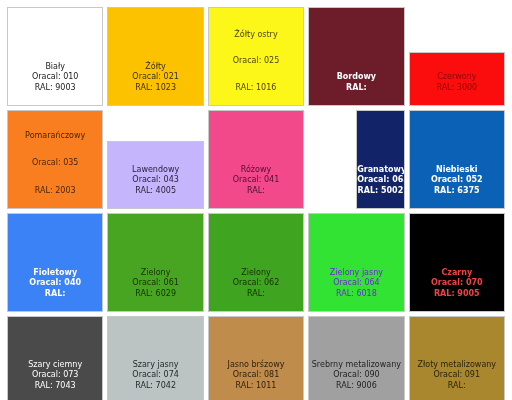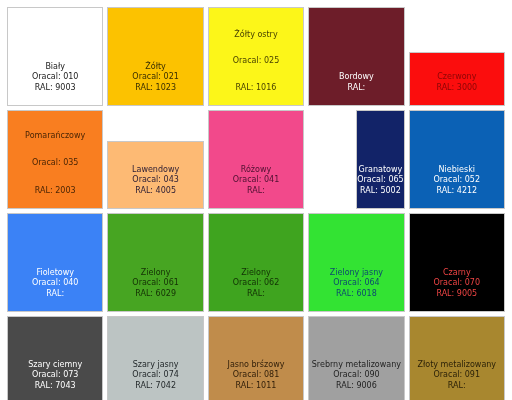--- a/index.html
+++ b/index.html
@@ -40,21 +40,21 @@
   .swatch .line {
     display: block;
     width: 100%;
     text-align: center;
     font-size: 8px;
     line-height: 10.5px;
     letter-spacing: 0px;
     white-space: nowrap;
   }
   .swatch.bold .line {
-    font-weight: normal;
+    font-weight: bold;
   }
   .swatch .name {
     margin-bottom: 0px;
   }
 </style>
 </head>
 <body>
 
 <div id="swatch-grid">
     <div class="swatch" style="background: rgb(255, 255, 255); color: rgb(26, 26, 26); border-color: rgb(200, 200, 200);">
@@ -78,56 +78,56 @@
     </div>
     <div class="swatch" style="background: rgb(251, 13, 13); color: rgb(138, 6, 6); border-color: rgb(200, 200, 200); margin-top: 45px;">
       <span class="line name">Czerwony</span>
       <span class="line ral">RAL: 3000</span>
     </div>
     <div class="swatch" style="background: rgb(249, 126, 32); color: rgb(74, 37, 5); border-color: rgb(200, 200, 200); gap: 17px;">
       <span class="line name">Pomarańczowy</span>
       <span class="line oracal">Oracal: 035</span>
       <span class="line ral">RAL: 2003</span>
     </div>
-    <div class="swatch" style="background: #fdba74; color: rgb(42, 28, 51); border-color: rgb(200, 200, 200); margin-top: 31px;">
+    <div class="swatch" style="background: #c4b5fd; color: rgb(42, 28, 51); border-color: rgb(200, 200, 200); margin-top: 31px;">
       <span class="line name">Lawendowy</span>
       <span class="line oracal">Oracal: 043</span>
       <span class="line ral">RAL: 4005</span>
     </div>
     <div class="swatch" style="background: rgb(242, 73, 139); color: rgb(77, 16, 48); border-color: rgb(200, 200, 200);">
       <span class="line name">Różowy</span>
       <span class="line oracal">Oracal: 041</span>
       <span class="line ral">RAL:</span>
     </div>
     <div class="swatch bold" style="background: rgb(18, 35, 104); color: rgb(255, 255, 255); border-color: rgb(200, 200, 200); margin-left: 48px;">
       <span class="line name">Granatowy</span>
       <span class="line oracal">Oracal: 065</span>
       <span class="line ral">RAL: 5002</span>
     </div>
     <div class="swatch bold" style="background: rgb(11, 97, 181); color: rgb(255, 255, 255); border-color: rgb(200, 200, 200);">
       <span class="line name">Niebieski</span>
       <span class="line oracal">Oracal: 052</span>
-      <span class="line ral">RAL: 4212</span>
+      <span class="line ral">RAL: 6375</span>
     </div>
     <div class="swatch bold" style="background: #3b82f6; color: rgb(255, 255, 255); border-color: rgb(200, 200, 200);">
       <span class="line name">Fioletowy</span>
       <span class="line oracal">Oracal: 040</span>
       <span class="line ral">RAL:</span>
     </div>
     <div class="swatch" style="background: rgb(71, 165, 34); color: rgb(20, 48, 5); border-color: rgb(200, 200, 200);">
       <span class="line name">Zielony</span>
       <span class="line oracal">Oracal: 061</span>
       <span class="line ral">RAL: 6029</span>
     </div>
     <div class="swatch" style="background: rgb(63, 164, 31); color: rgb(18, 48, 5); border-color: rgb(200, 200, 200);">
       <span class="line name">Zielony</span>
       <span class="line oracal">Oracal: 062</span>
       <span class="line ral">RAL:</span>
     </div>
-    <div class="swatch" style="background: rgb(51, 227, 51); color: #0c4a6e; border-color: rgb(200, 200, 200);">
+    <div class="swatch" style="background: rgb(51, 227, 51); color: #6d28d9; border-color: rgb(200, 200, 200);">
       <span class="line name">Zielony jasny</span>
       <span class="line oracal">Oracal: 064</span>
       <span class="line ral">RAL: 6018</span>
     </div>
     <div class="swatch bold" style="background: rgb(0, 0, 0); color: #ef4444; border-color: rgb(200, 200, 200);">
       <span class="line name">Czarny</span>
       <span class="line oracal">Oracal: 070</span>
       <span class="line ral">RAL: 9005</span>
     </div>
     <div class="swatch" style="background: rgb(74, 74, 74); color: rgb(255, 255, 255); border-color: rgb(200, 200, 200);">

